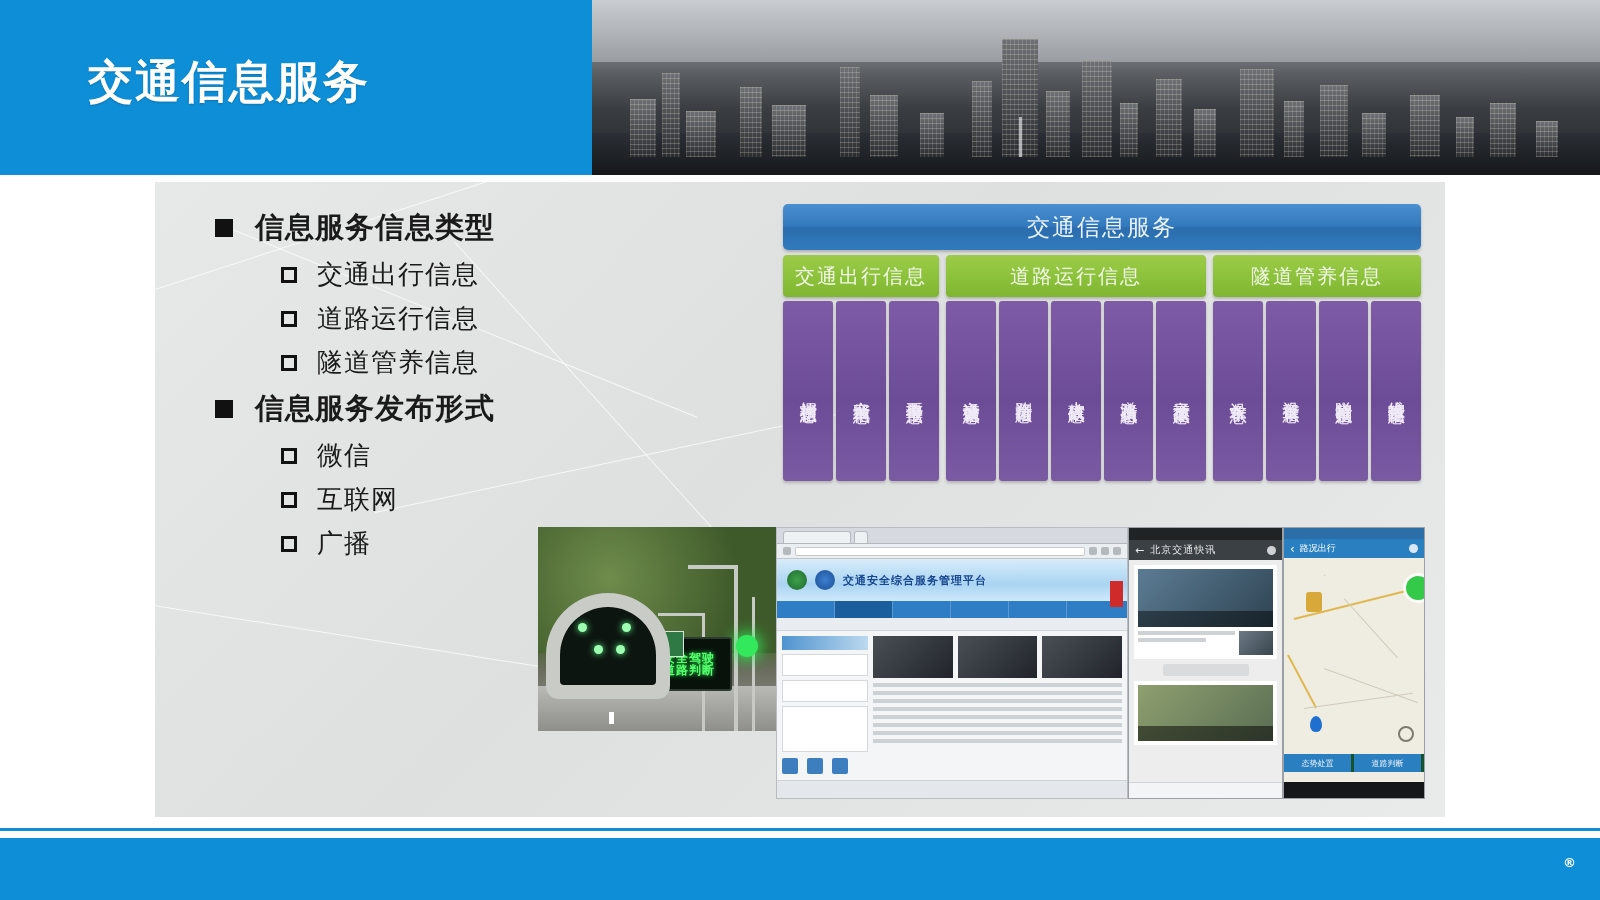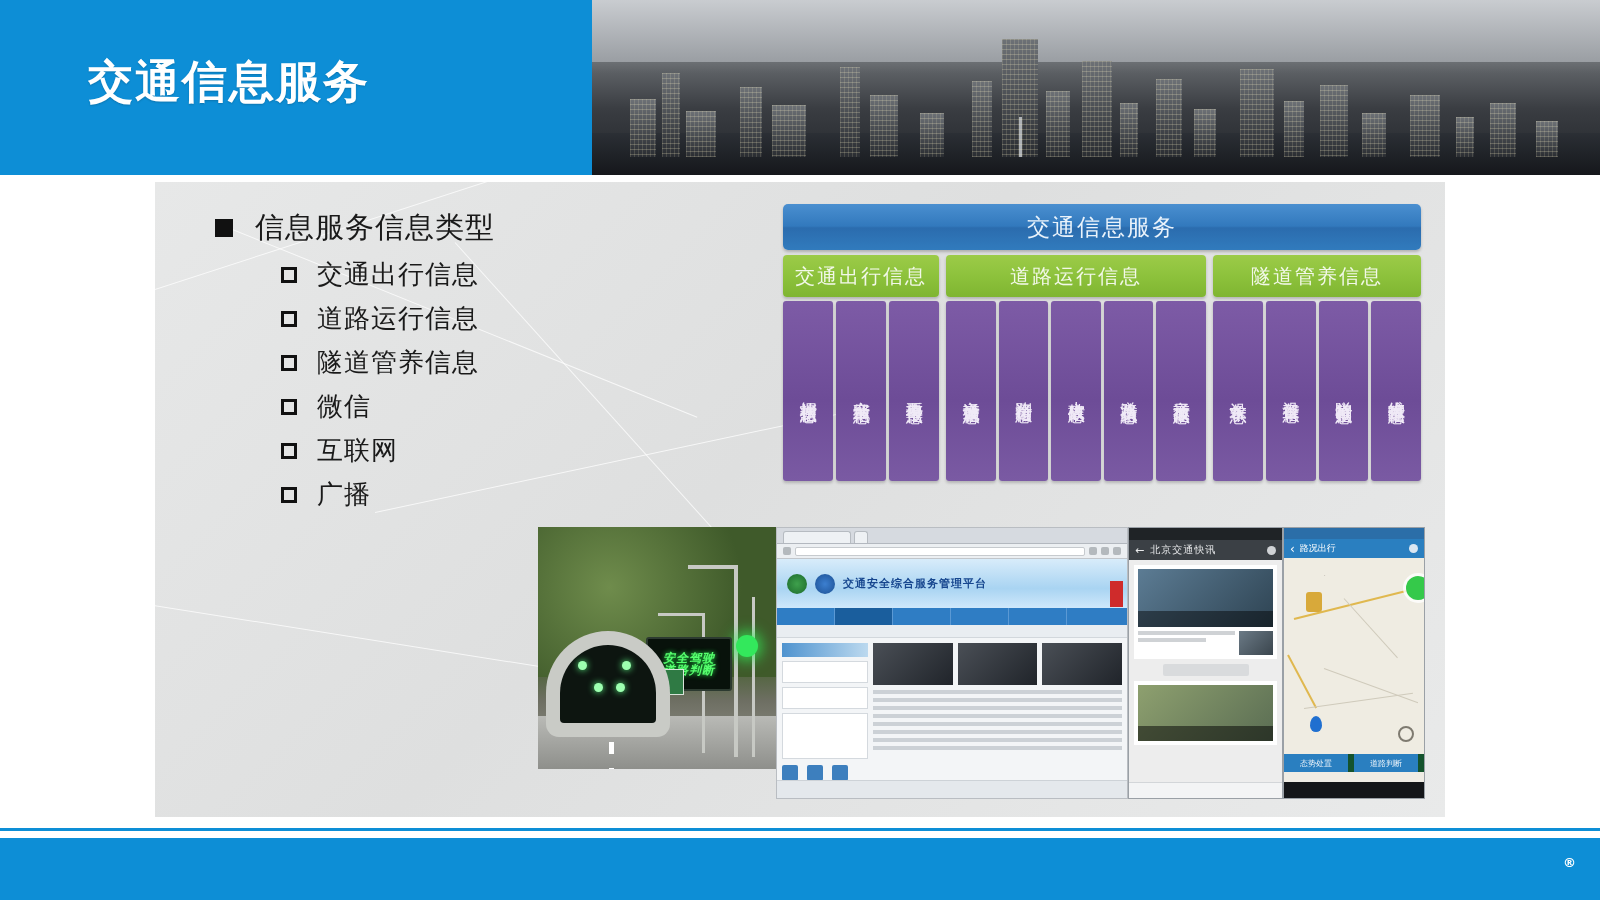--- a/index.html
+++ b/index.html
@@ -58,21 +58,21 @@
     overflow: hidden;
   }
   .canvas .web-line {
     position:absolute; height:1px; background:rgba(255,255,255,.75); transform-origin: left center;
   }
 
   
   .bullets { position:absolute; left:60px; top:20px; width:420px; }
   .lvl1 { display:flex; align-items:center; margin: 6px 0 2px 0; }
   .lvl1 .marker { width:18px; height:18px; background:#111; margin-right:22px; flex:0 0 auto; }
-  .lvl1 .txt { font-size:29px; font-weight:normal; color:#1a1a1a; letter-spacing:1px; }
+  .lvl1 .txt { font-size:29px; font-weight:bold; color:#1a1a1a; letter-spacing:1px; }
   .lvl2 { display:flex; align-items:center; margin: 9px 0 9px 66px; }
   .lvl2 .marker {
     width:16px; height:16px; border:3px solid #111; background:transparent;
     margin-right:20px; flex:0 0 auto;
   }
   .lvl2 .txt { font-size:26px; color:#1a1a1a; letter-spacing:1px; }
 
   
   .diagram { position:absolute; left:628px; top:22px; width:638px; }
   .dg-title {
@@ -101,23 +101,22 @@
     color:#f0eaf7; font-size:17px; line-height:1.05; letter-spacing:1px;
     white-space: normal; max-height:160px; text-align:left;
   }
   .grp-wrap { display:flex; flex-direction:column; }
 
   
   .strip { position:absolute; left:383px; top:345px; height:278px; display:flex; align-items:flex-start; }
 
   
   .ph-tunnel {
-    position:relative; width:238px; height:242px; overflow:hidden;
+    position:relative; width:238px; height:204px; overflow:hidden;
     background: linear-gradient(to bottom,#8fa07a 0%,#5d7742 28%,#46602f 55%,#6e6f63 72%,#9a9a93 100%);
-    font-style: italic;
   }
   .hill { position:absolute; left:0; top:0; width:100%; height:62%;
     background: radial-gradient(circle at 30% 40%, #6f8c4c, #3f5a2a 70%);
   }
   .tun-road { position:absolute; left:0; bottom:0; width:100%; height:22%;
     background: linear-gradient(to bottom,#b9bab6,#8e8f8b); }
   .tun-road::before{ content:""; position:absolute; left:30%; top:0; width:5px; height:100%;
     background: repeating-linear-gradient(to bottom,#fff 0 12px, transparent 12px 26px); }
   .tun-mouth { position:absolute; left:22px; bottom:46px; width:96px; height:78px;
     background:#0d1510; border-radius:48px 48px 4px 4px; box-shadow: 0 0 0 14px #c9cbc6; }
@@ -136,21 +135,21 @@
   .green-sign { position:absolute; left:106px; bottom:74px; width:40px; height:26px;
     background:#2f7a44; border:1px solid #d9e3da; }
 
   
   .ph-web { position:relative; width:352px; height:272px; background:#f3f5f7; border:1px solid #b9bdc2; overflow:hidden; }
   .wb-chrome { height:16px; background:#d6dae0; border-bottom:1px solid #b3b8bf; display:flex; align-items:flex-end; gap:3px; padding-left:6px;}
   .wb-tab { width:68px; height:12px; background:#eef1f4; border:1px solid #b6bbc1; border-bottom:none; border-radius:3px 3px 0 0; }
   .wb-addr { height:15px; background:#eceff2; border-bottom:1px solid #c2c6cb; display:flex; align-items:center; padding:0 6px; gap:4px; }
   .wb-addr .bar { flex:1; height:9px; background:#ffffff; border:1px solid #c6cace; border-radius:2px; }
   .wb-addr .ic { width:8px; height:8px; background:#b4b9bd; border-radius:2px; }
-  .wb-banner { height:49px; background: linear-gradient(to bottom,#d8ecfa,#a9d4f2 60%,#cfe8fb);
+  .wb-banner { height:42px; background: linear-gradient(to bottom,#d8ecfa,#a9d4f2 60%,#cfe8fb);
     display:flex; align-items:center; gap:8px; padding:0 10px; position:relative; }
   .wb-emblem { width:20px; height:20px; border-radius:50%; background:radial-gradient(circle,#3ea04c,#1d6a2c); }
   .wb-emblem2 { width:20px; height:20px; border-radius:50%; background:radial-gradient(circle,#3c7fd0,#1b4f92); }
   .wb-sitename { color:#17478f; font-size:11px; font-weight:bold; letter-spacing:1px; }
   .wb-nav { height:17px; background:#2f7dc4; display:flex; align-items:stretch; }
   .wb-nav div { width:58px; border-right:1px solid #5b99d4; }
   .wb-nav div.active { background:#1a5e9d; }
   .wb-crumb { height:13px; background:#e9edf1; border-bottom:1px solid #d2d7dc; }
   .wb-body { display:flex; gap:5px; padding:5px; }
   .wb-side { width:86px; }
@@ -197,21 +196,21 @@
   .mp-road { position:absolute; background:#e0b84f; height:2px; transform-origin:left center; }
   .mp-road.thin { background:#cfcabb; height:1px; }
   .mp-label { position:absolute; font-size:5px; color:#6e6a60; }
   .mp-pin { position:absolute; width:12px; height:16px; background:#1f6fd0;
     border-radius:50% 50% 50% 50%/60% 60% 40% 40%; }
   .mp-green { position:absolute; right:-6px; top:18px; width:24px; height:24px; border-radius:50%;
     background:#35c94a; box-shadow:0 0 0 3px rgba(255,255,255,.8); }
   .mp-shield { position:absolute; left:22px; top:34px; width:16px; height:20px; background:#d8a93a; border-radius:3px; }
   .mp-zoom { position:absolute; right:10px; bottom:12px; width:16px; height:16px; border:2px solid #7e7a70; border-radius:50%; }
   .mp-actions { height:18px; background:#2a7fc0; display:flex; }
-  .mp-actions div { flex:1; color:#eaf2f9; font-size:8px; display:flex; align-items:center; justify-content:center; border-right:6px solid #14532d; }
+  .mp-actions div { flex:1; color:#eaf2f9; font-size:8px; display:flex; align-items:center; justify-content:center; border-right:3px solid #14532d; }
   .mp-nav { position:absolute; left:0; bottom:0; width:100%; height:16px; background:#141619; display:flex; }
   .mp-nav div { flex:1; }
 
   
   .footer-rule { position:absolute; left:0; top:828px; width:1600px; height:3px; background:#0d8ed6; }
   .footer { position:absolute; left:0; top:838px; width:1600px; height:62px; background:#0d8ed6; }
   .logo {
     position:absolute; right:22px; top:852px;
     color:#ffffff; font-size:36px; font-weight:bold; letter-spacing:2px;
     display:flex; align-items:flex-start;
@@ -278,20 +277,24 @@
       </div>
       <div class="lvl2">
         <span class="marker"></span>
         <span class="txt">道路运行信息</span>
       </div>
       <div class="lvl2">
         <span class="marker"></span>
         <span class="txt">隧道管养信息</span>
       </div>
 
+      <div class="lvl1">
+        <span class="marker"></span>
+        <span class="txt">信息服务发布形式</span>
+      </div>
       <div class="lvl2">
         <span class="marker"></span>
         <span class="txt">微信</span>
       </div>
       <div class="lvl2">
         <span class="marker"></span>
         <span class="txt">互联网</span>
       </div>
       <div class="lvl2">
         <span class="marker"></span>

